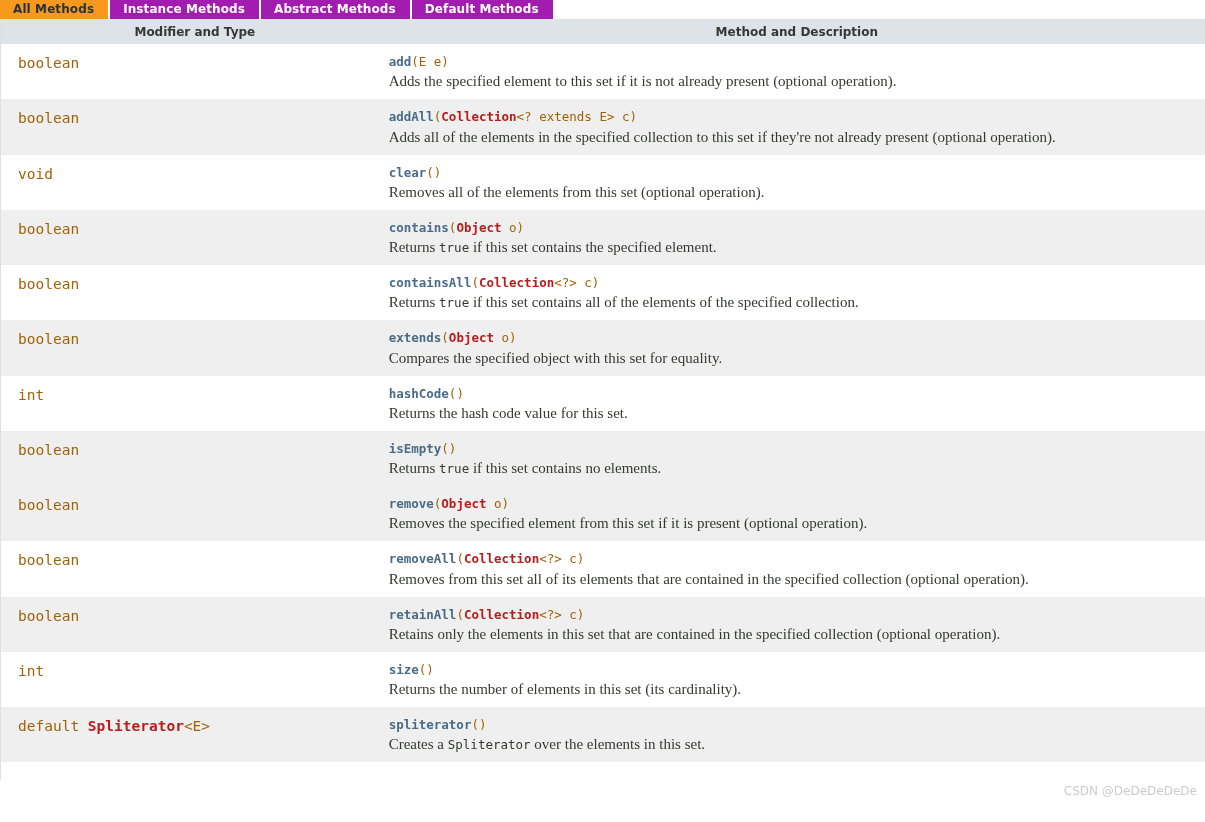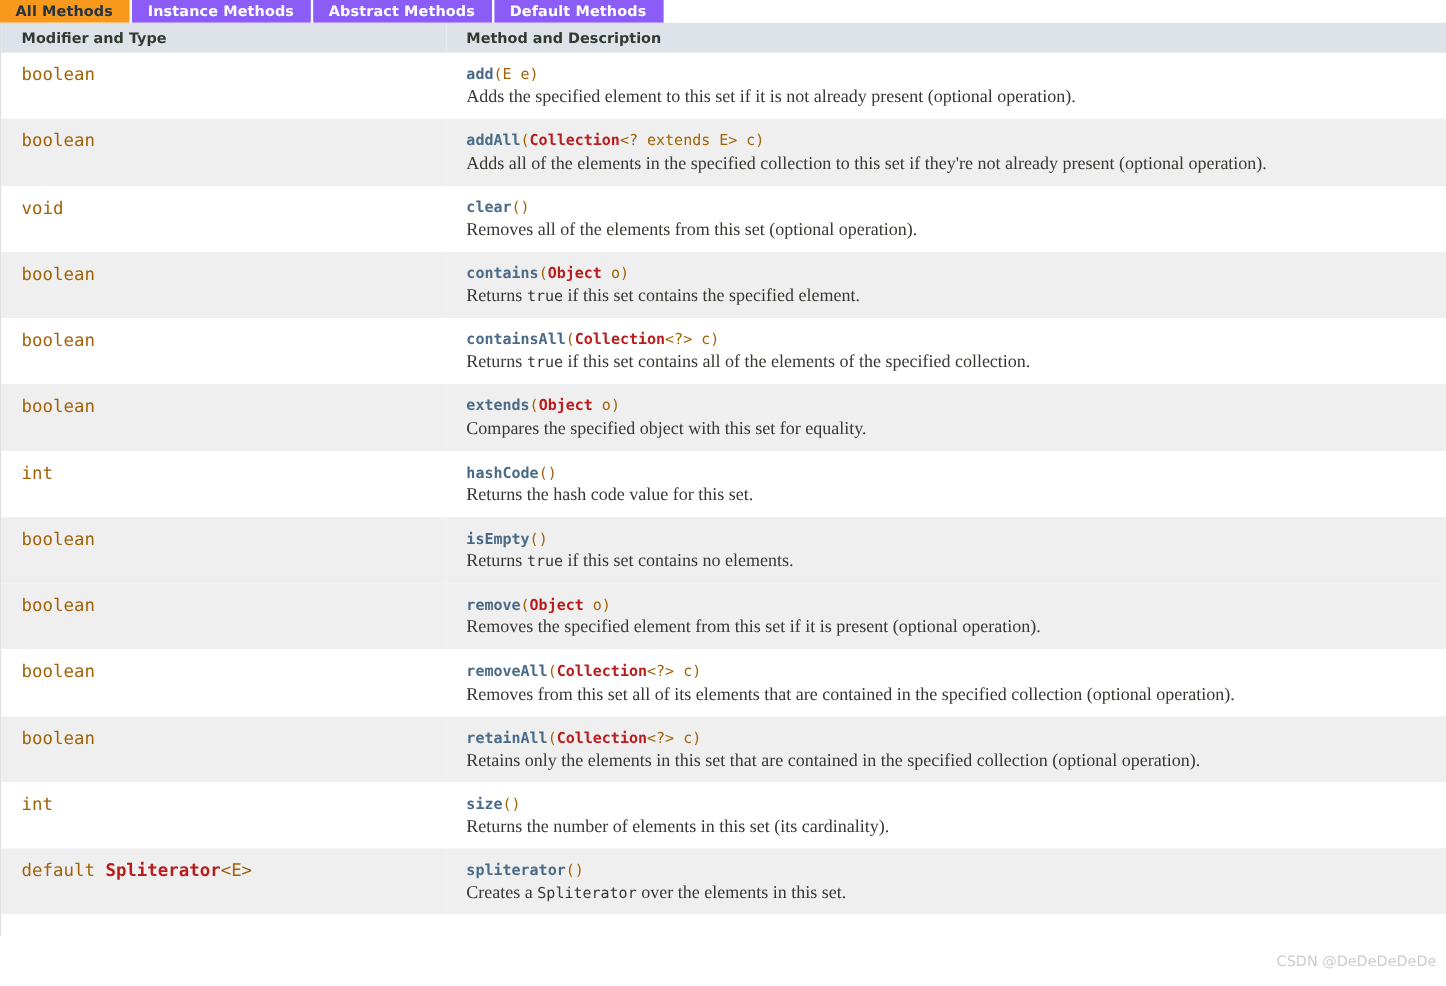--- a/index.html
+++ b/index.html
@@ -32,42 +32,42 @@
     white-space: nowrap;
     letter-spacing: 0.1px;
     margin-right: 2px;
     box-sizing: border-box;
   }
   .tab.active {
     background: #f8981d;
     color: #253441;
   }
   .tab.inactive {
-    background: #8b5cf6;
+    background: #a21caf;
     color: #ffffff;
   }
   .tab-filler {
     flex: 1 1 auto;
     background: #ffffff;
   }
 
   
   .summary-table {
     width: 1205px;
     border-collapse: collapse;
     table-layout: fixed;
     border-left: 1px solid #e0e0e0;
     border-top: 1px solid #e0e0e0;
   }
   .summary-table col.c-type  { width: 371px; }
   .summary-table col.c-desc  { width: 833px; }
 
   .summary-table th {
     background: #dee3e9;
-    text-align: left;
+    text-align: center;
     font-family: "DejaVu Sans", "Liberation Sans", sans-serif;
     font-size: 12px;
     font-weight: bold;
     color: #353833;
     padding: 5px 0 5px 17px;
     height: 18px;
     box-sizing: border-box;
     border: none;
   }
 
@@ -124,21 +124,21 @@
   }
   .desc code {
     font-family: "DejaVu Sans Mono", "Liberation Mono", monospace;
     font-size: 12.5px;
   }
 
   
   .watermark {
     position: absolute;
     right: 8px;
-    bottom: 14px;
+    bottom: 24px;
     font-family: "DejaVu Sans", "Liberation Sans", sans-serif;
     font-size: 12px;
     color: #8d8d8d;
     opacity: 0.45;
     white-space: nowrap;
     pointer-events: none;
   }
 </style>
 </head>
 <body>

